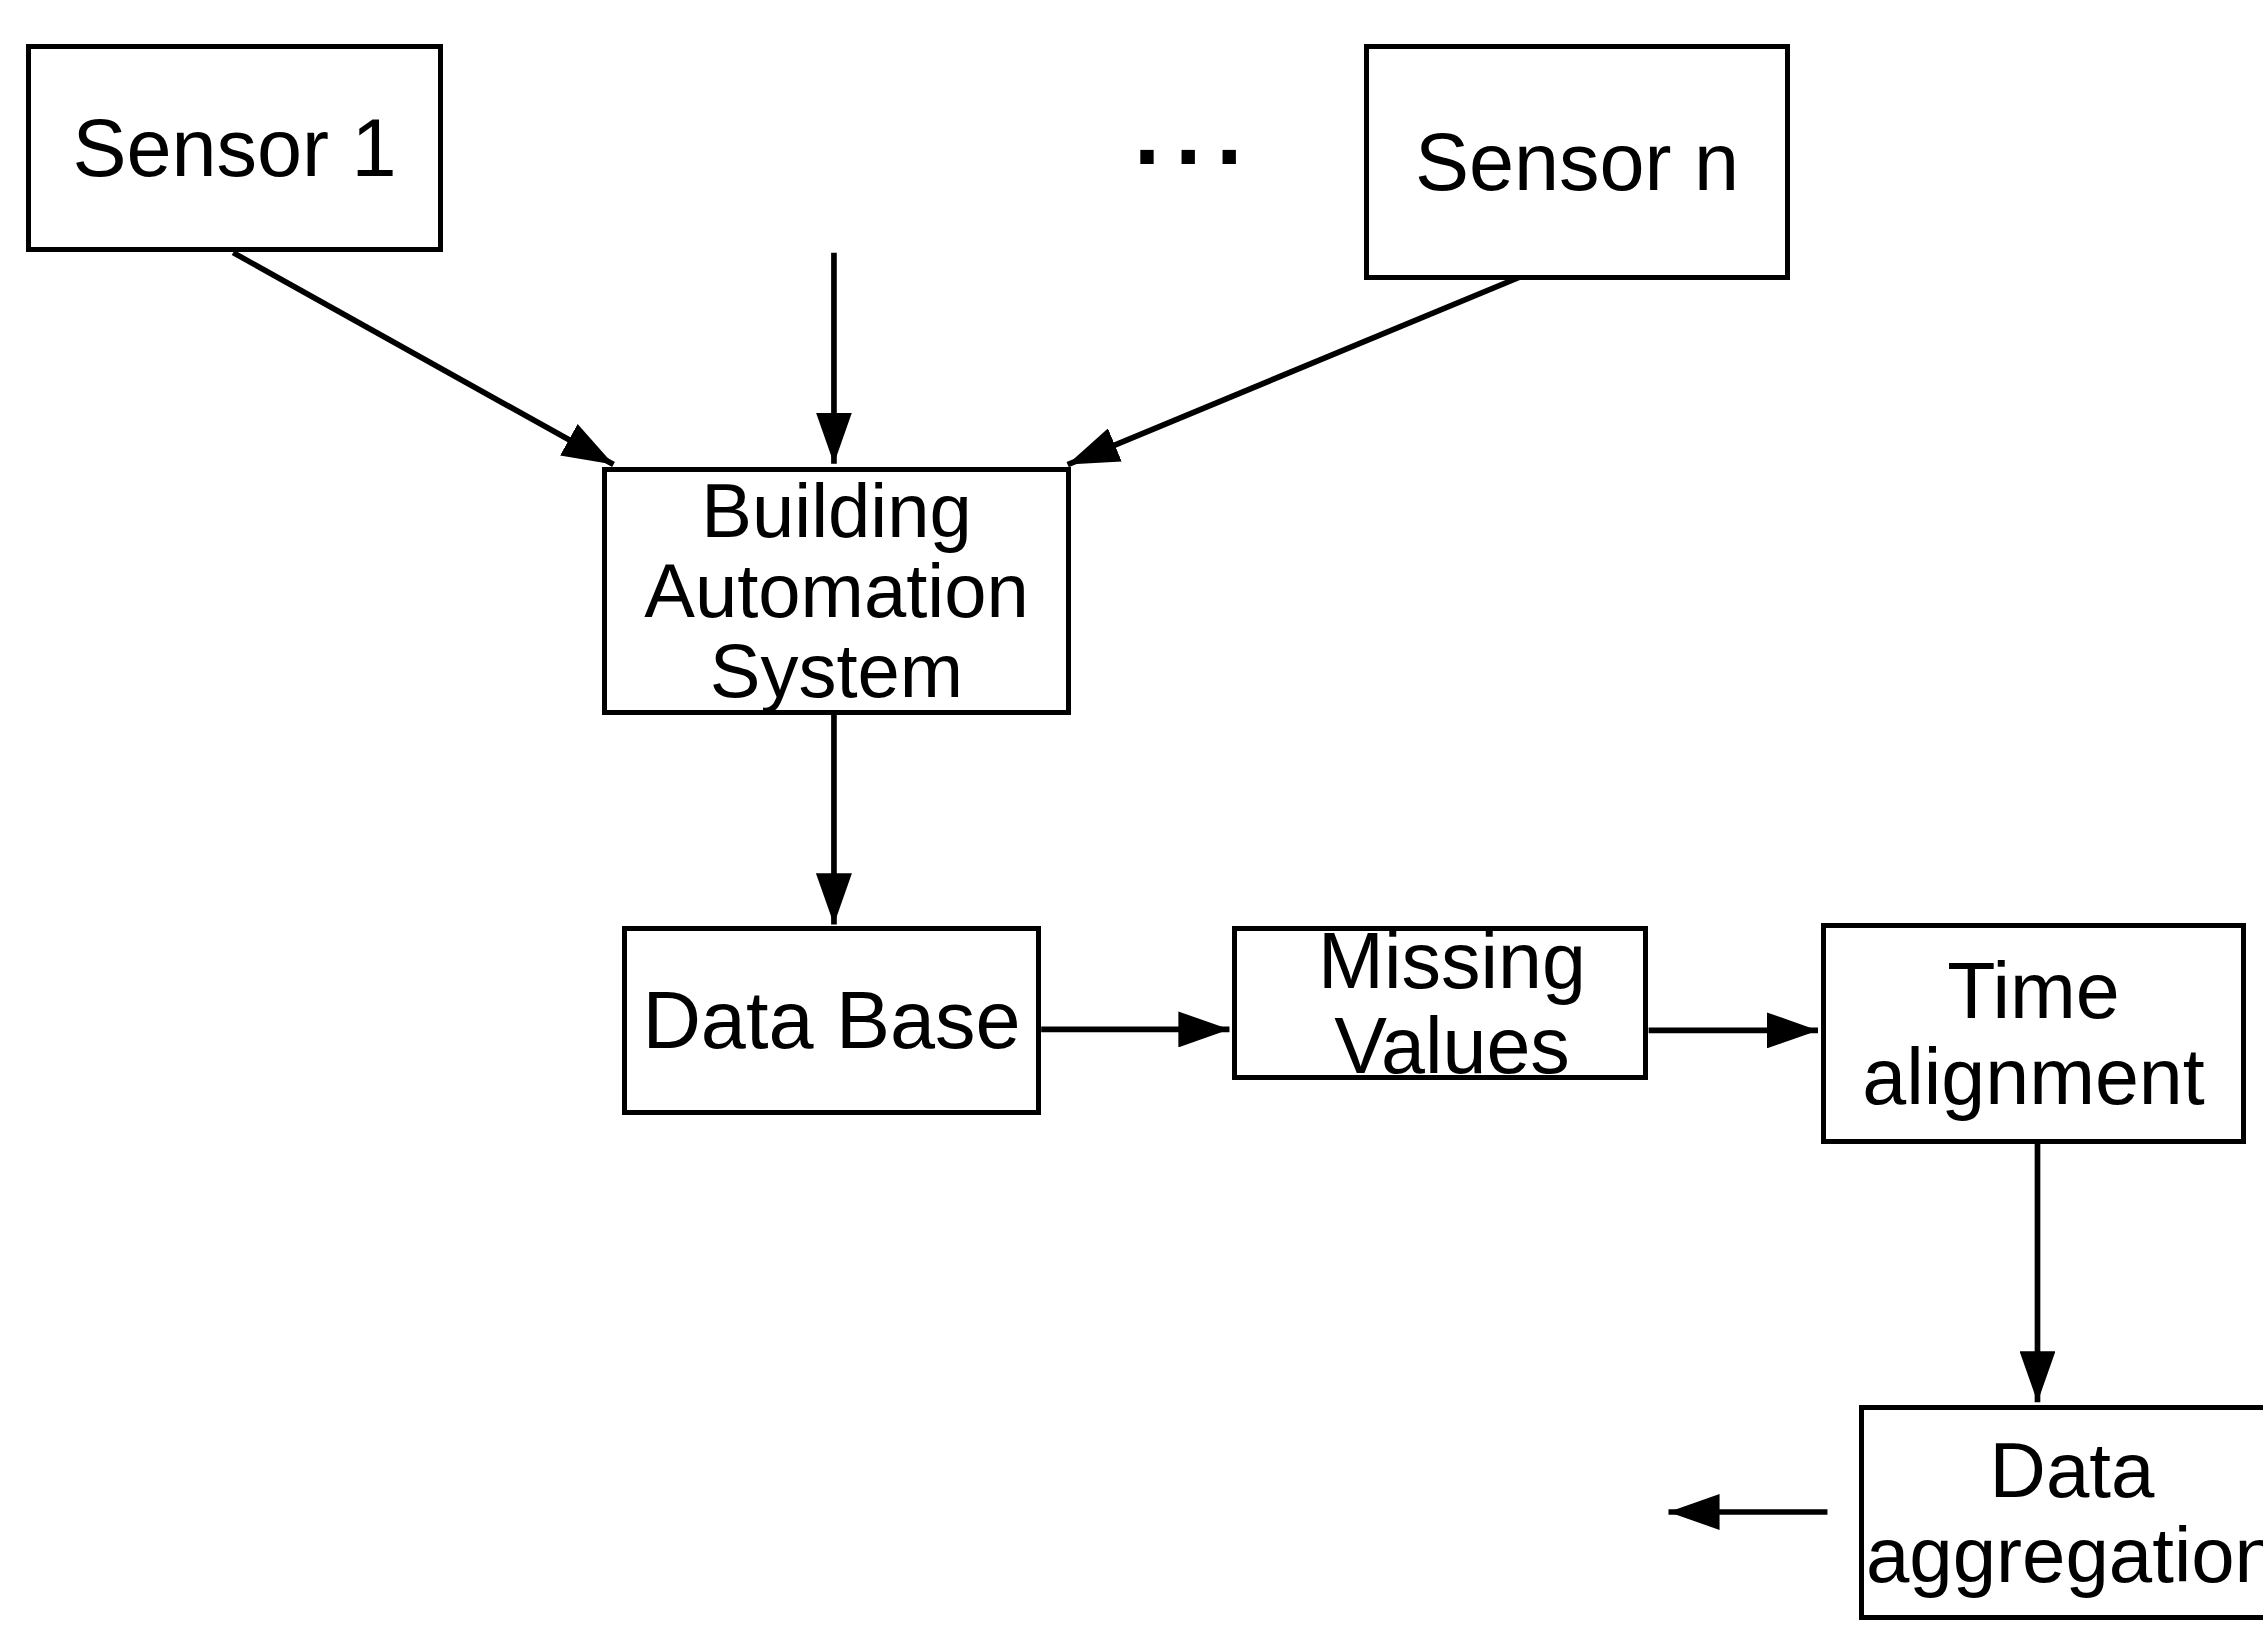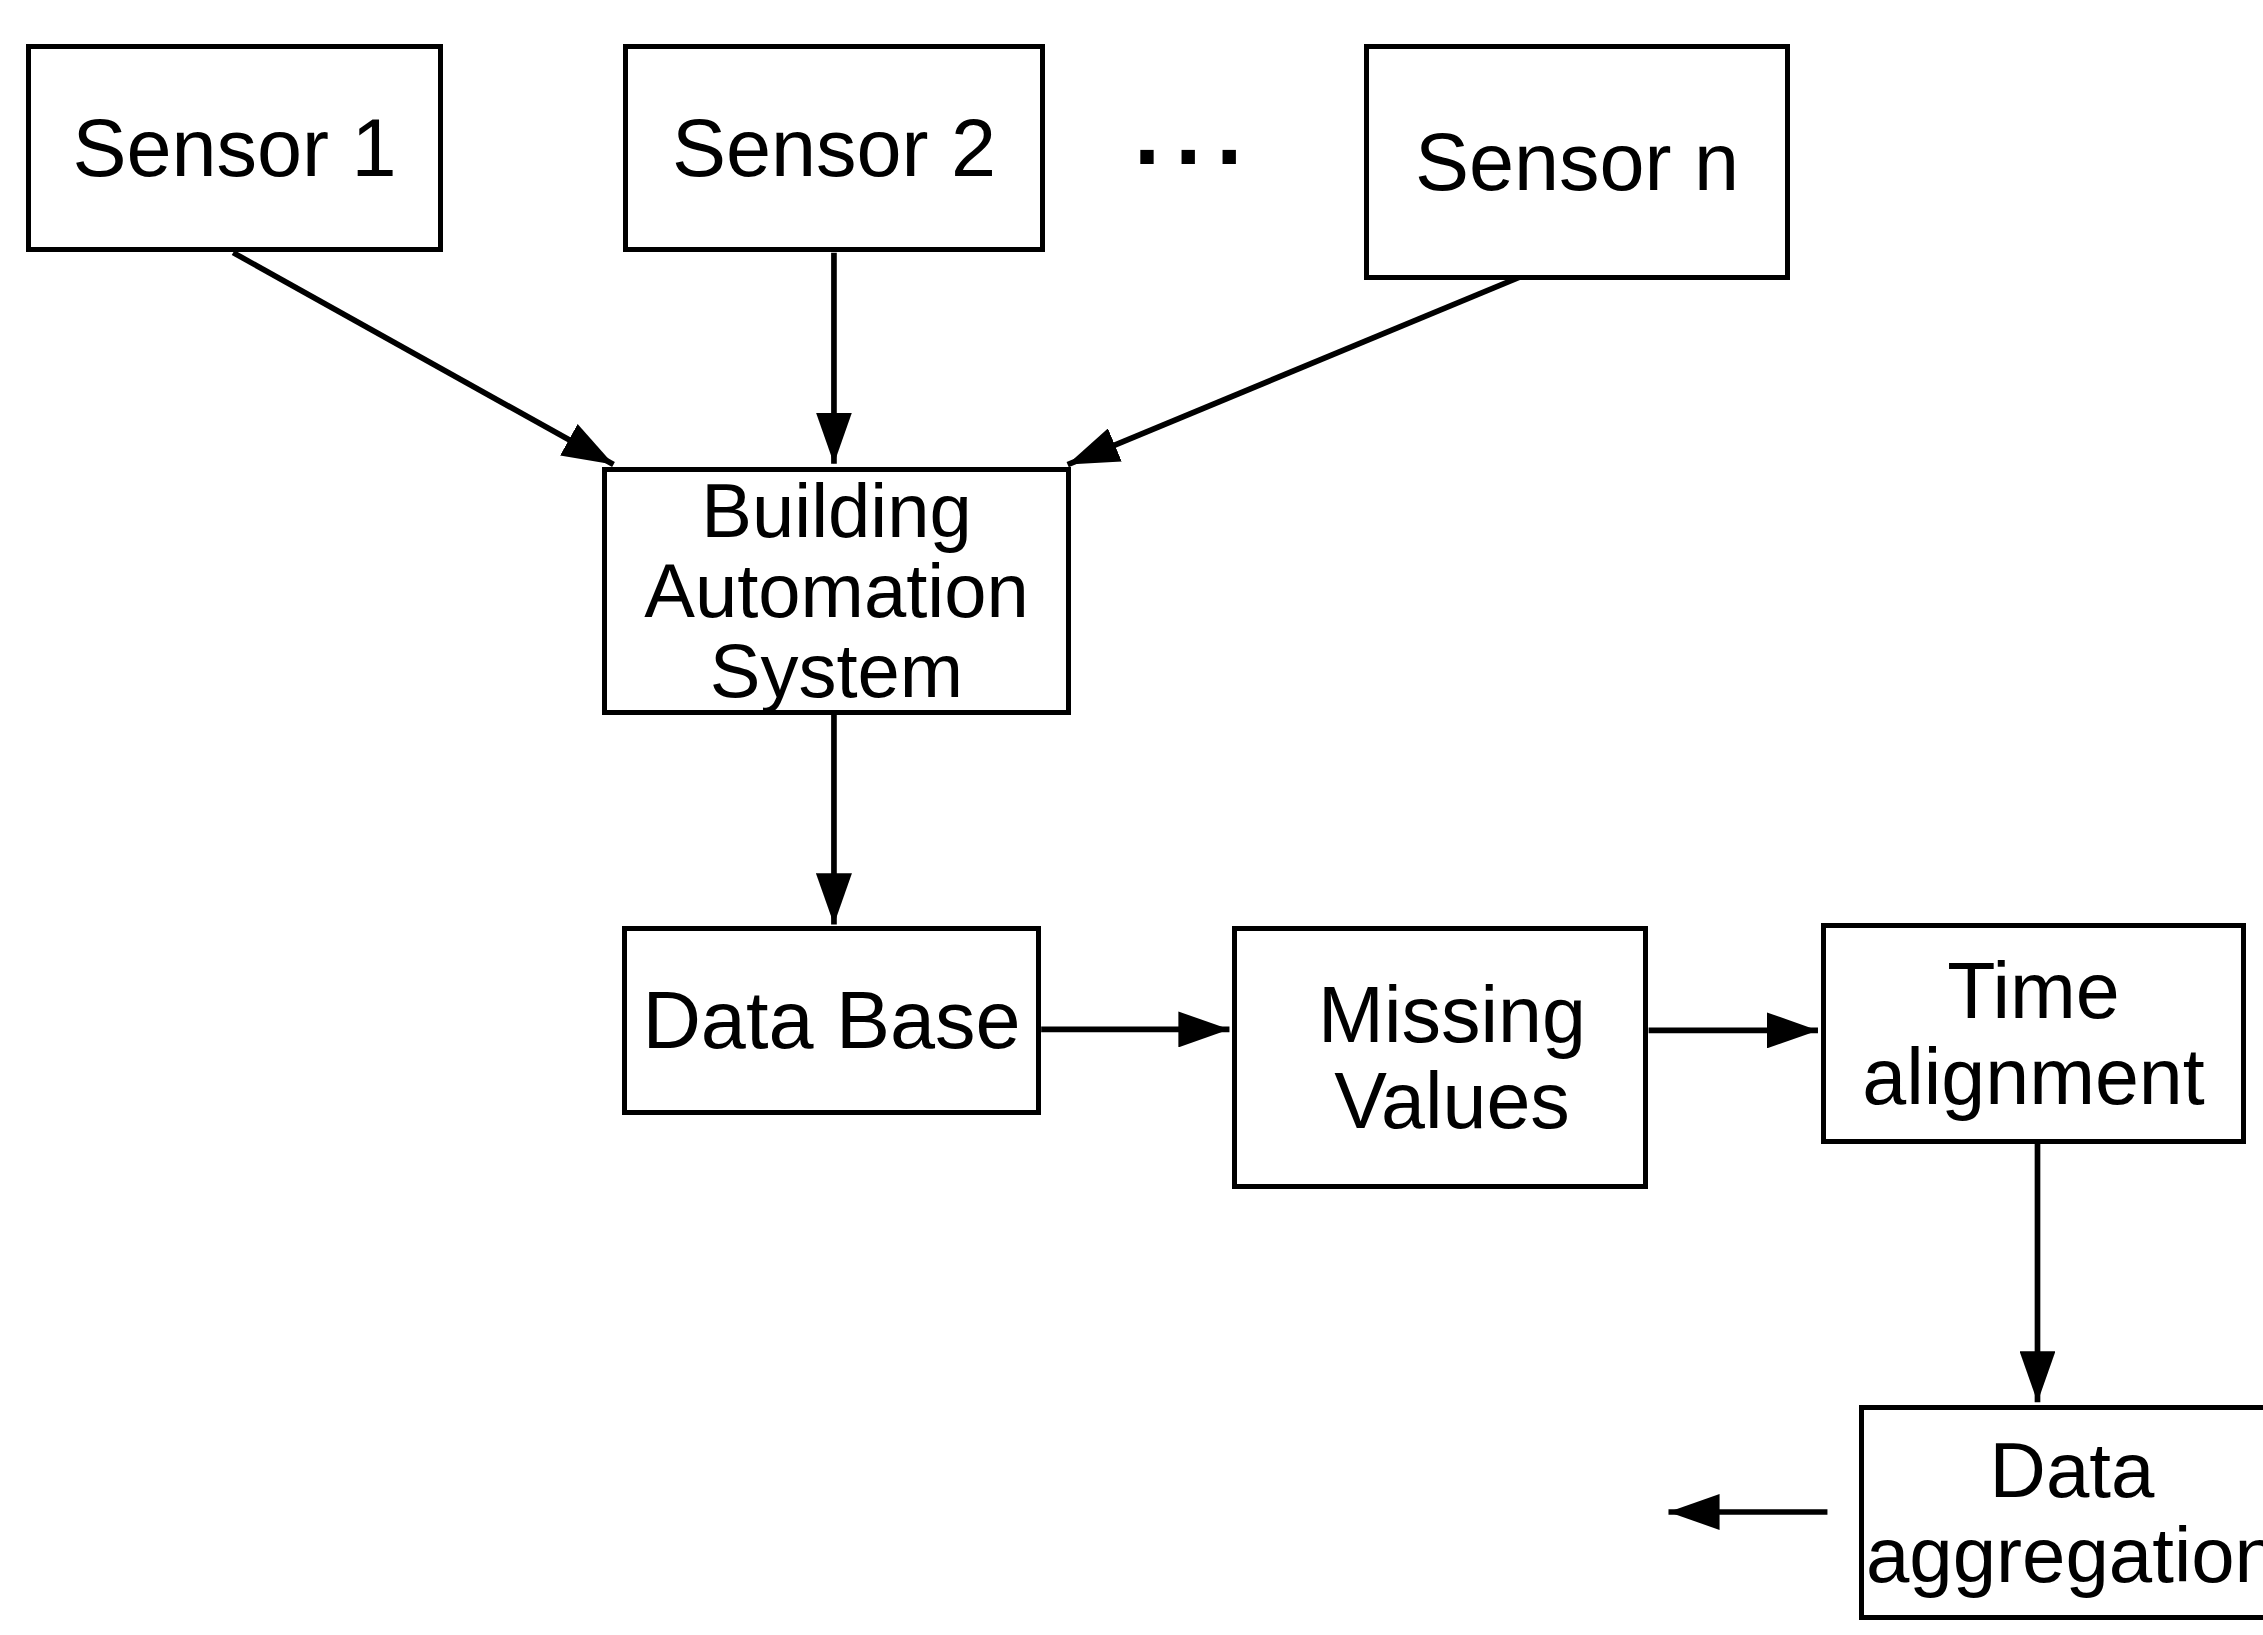--- a/index.html
+++ b/index.html
@@ -55,21 +55,21 @@
     letter-spacing: 9.5px;
   }
 
   
   .n-sensor1   { left: 26px;   top: 44px;   width: 417px; height: 208px; }
   .n-sensor2   { left: 623px;  top: 44px;   width: 422px; height: 208px; }
   .n-sensorn   { left: 1364px; top: 44px;   width: 426px; height: 236px; }
   .n-ellipsis  { left: 1115px; top: 99px;  width: 161px; height: 114px; }
   .n-bas       { left: 602px;  top: 467px;  width: 469px; height: 248px; align-items: center; }
   .n-database  { left: 622px;  top: 926px;  width: 419px; height: 189px; }
-  .n-missing   { left: 1232px; top: 926px;  width: 416px; height: 263px; padding-left: 24px; }
+  .n-missing   { left: 1232px; top: 926px;  width: 416px; height: 154px; padding-left: 24px; }
   .n-time      { left: 1821px; top: 923px;  width: 425px; height: 221px; }
   .n-dataagg   { left: 1827px; top: 1405px; width: 426px; height: 215px; margin-left: 32px; }
   .n-symbolic  { left: 1240px; top: 1405px; width: 426px; height: 215px; }
 </style>
 </head>
 <body>
 
 <div class="canvas">
 
   <svg class="arrows" viewBox="0 0 2392 1728" xmlns="http://www.w3.org/2000/svg">
@@ -85,23 +85,20 @@
     <line x1="1100" y1="1088" x2="1299" y2="1088" marker-end="url(#ah)"></line>
     <line x1="1742" y1="1089" x2="1921" y2="1089" marker-end="url(#ah)"></line>
     <line x1="2153" y1="1209" x2="2153" y2="1482" marker-end="url(#ah)"></line>
     <line x1="1931" y1="1598" x2="1763" y2="1598" marker-end="url(#ah)"></line>
   </svg>
 
   <div class="node n-sensor1">
     <span class="label">Sensor 1</span>
   </div>
 
-  <div class="node n-sensor2">
-    <span class="label">Sensor 2</span>
-  </div>
 
   <div class="ellipsis n-ellipsis">
     <span class="label">···</span>
   </div>
 
   <div class="node n-sensorn">
     <span class="label">Sensor n</span>
   </div>
 
   <div class="node bas n-bas">

